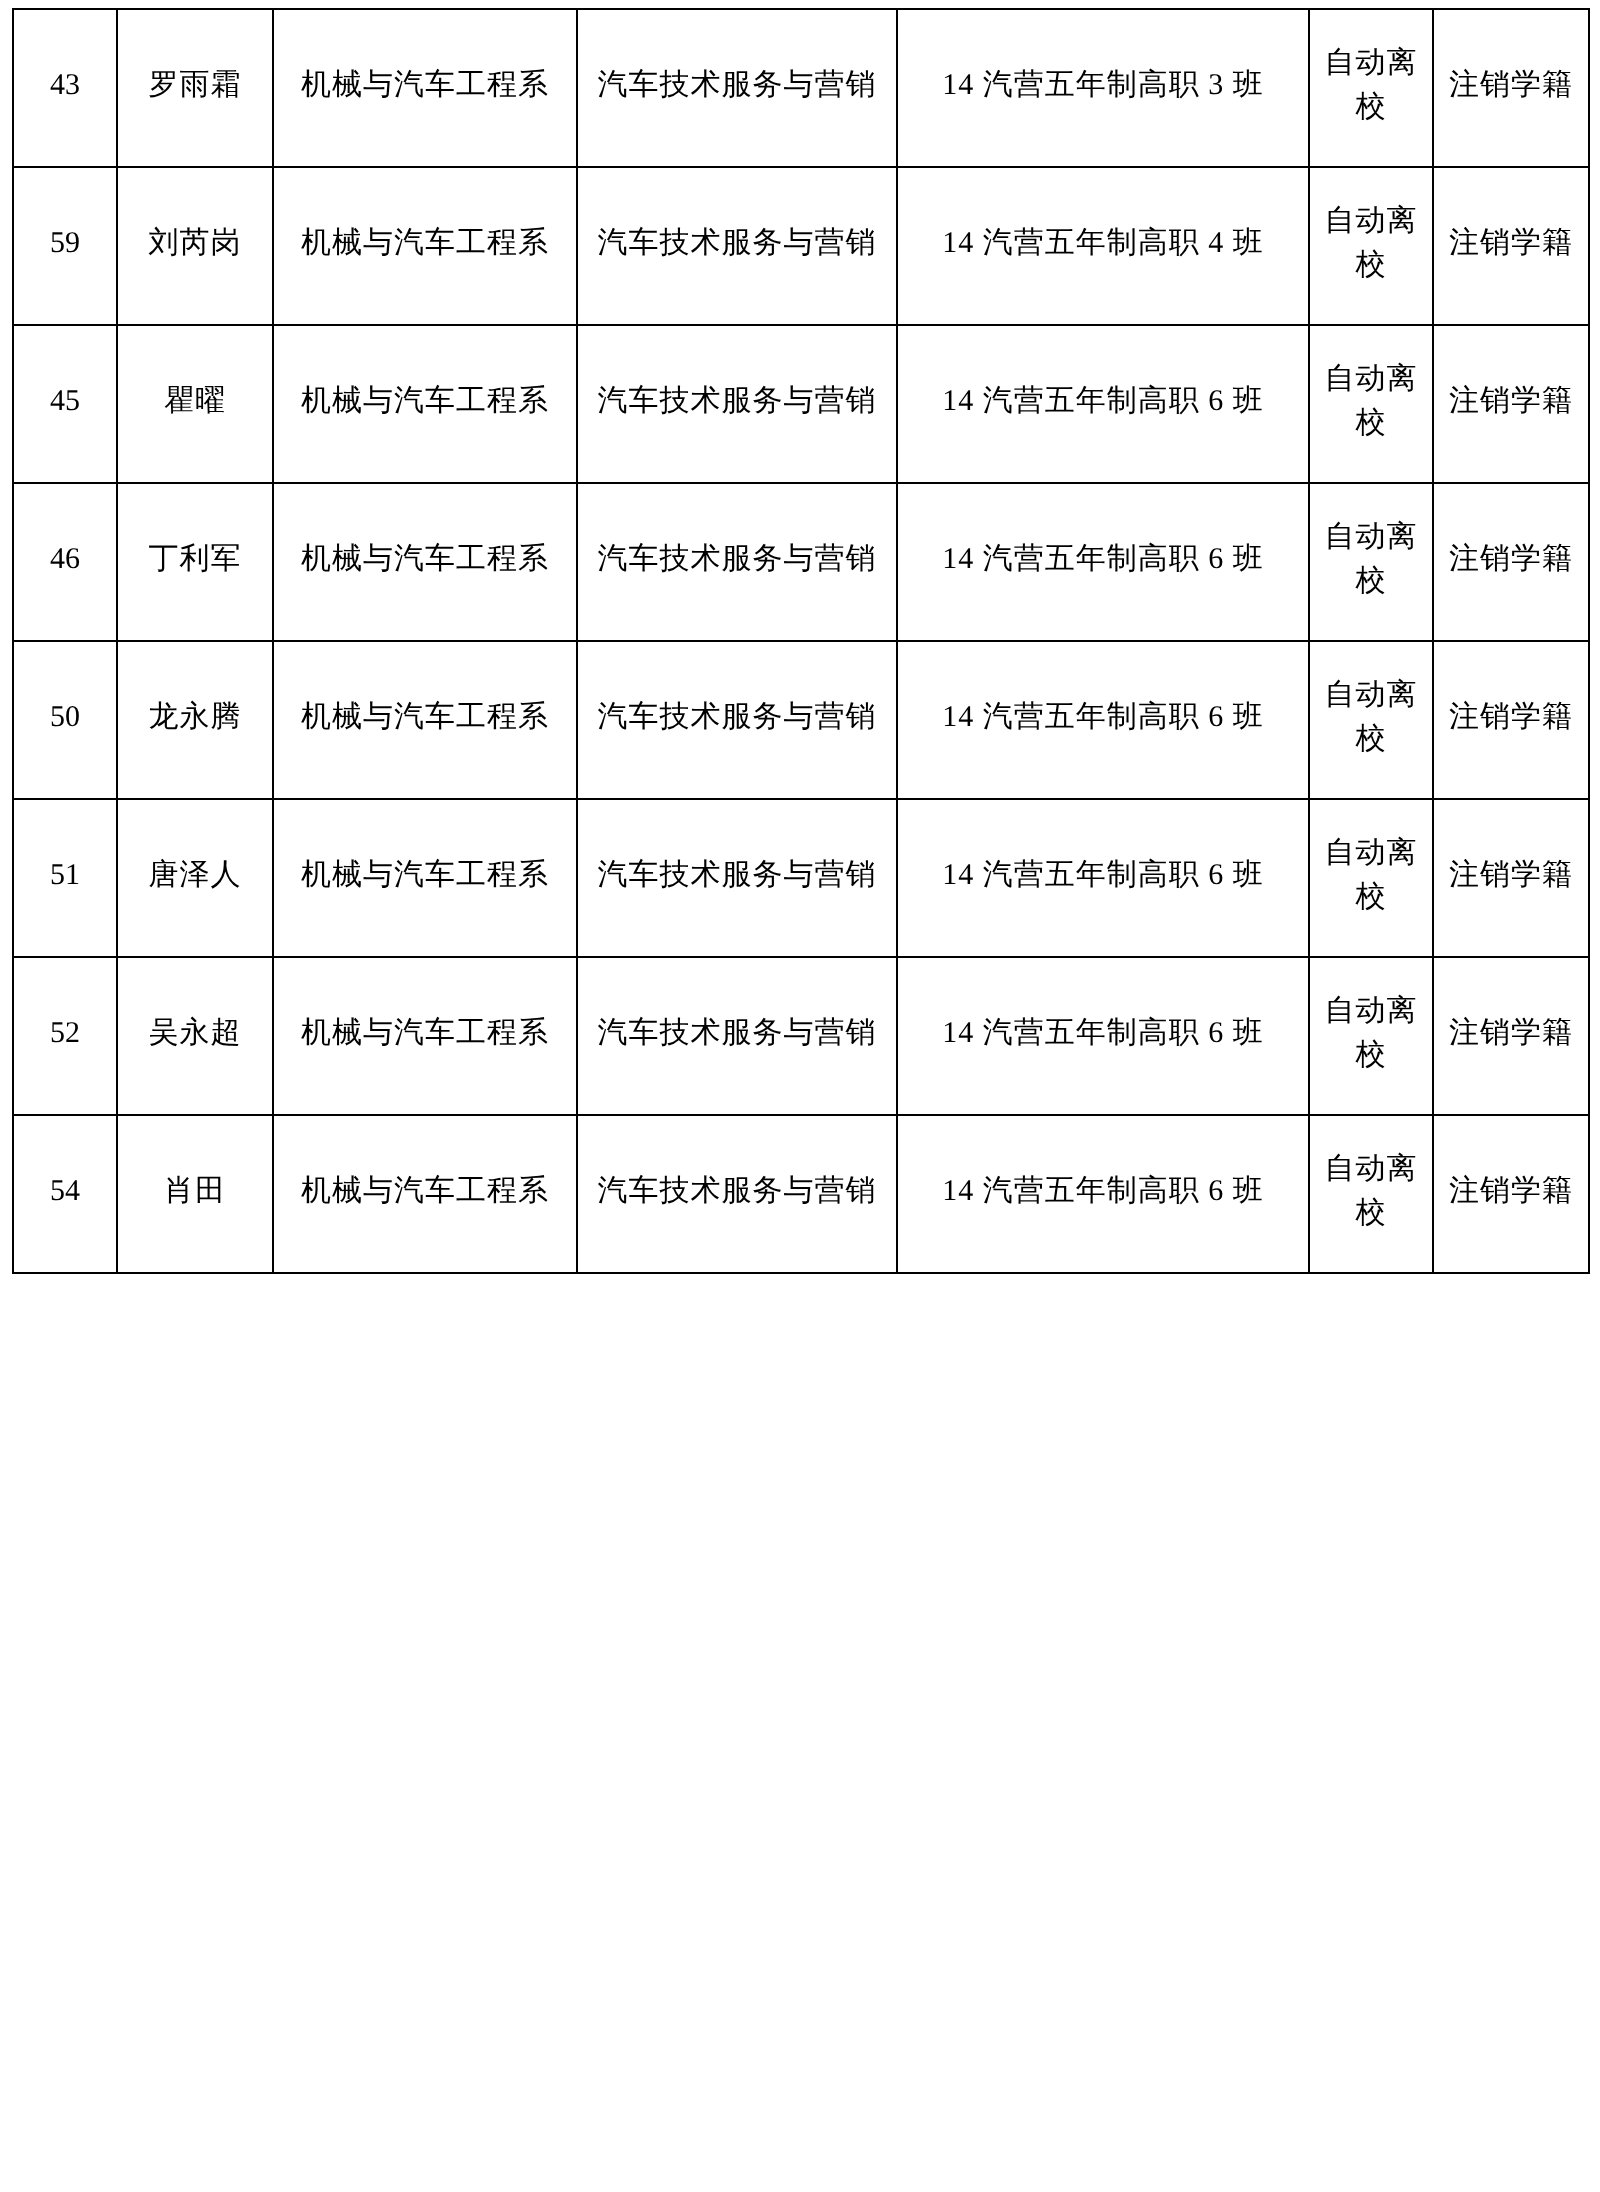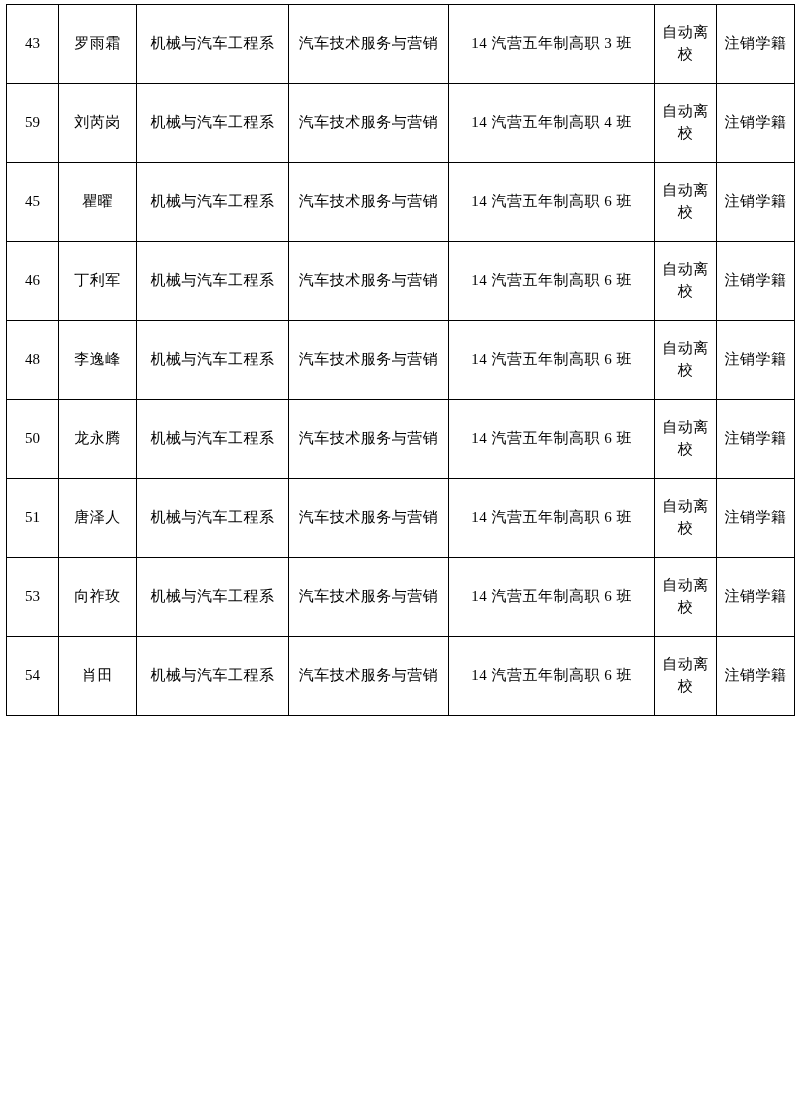--- a/index.html
+++ b/index.html
@@ -102,49 +102,40 @@
         <tr>
           <td class="index">46</td>
           <td class="name">丁利军</td>
           <td class="dept">机械与汽车工程系</td>
           <td class="major">汽车技术服务与营销</td>
           <td class="class">14 汽营五年制高职 6 班</td>
           <td class="status">自动离校</td>
           <td class="action">注销学籍</td>
         </tr>
         <tr>
-          <td class="index">48</td>
-          <td class="name">李逸峰</td>
-          <td class="dept">机械与汽车工程系</td>
-          <td class="major">汽车技术服务与营销</td>
-          <td class="class">14 汽营五年制高职 6 班</td>
-          <td class="status">自动离校</td>
-          <td class="action">注销学籍</td>
-        </tr>
-        <tr>
           <td class="index">50</td>
           <td class="name">龙永腾</td>
           <td class="dept">机械与汽车工程系</td>
           <td class="major">汽车技术服务与营销</td>
           <td class="class">14 汽营五年制高职 6 班</td>
           <td class="status">自动离校</td>
           <td class="action">注销学籍</td>
         </tr>
         <tr>
           <td class="index">51</td>
           <td class="name">唐泽人</td>
           <td class="dept">机械与汽车工程系</td>
           <td class="major">汽车技术服务与营销</td>
           <td class="class">14 汽营五年制高职 6 班</td>
           <td class="status">自动离校</td>
           <td class="action">注销学籍</td>
         </tr>
         <tr>
-          <td class="index">53</td>
-          <td class="name">向祚玫</td>
+          <td class="index">52</td>
+          <td class="name">吴永超</td>
           <td class="dept">机械与汽车工程系</td>
           <td class="major">汽车技术服务与营销</td>
           <td class="class">14 汽营五年制高职 6 班</td>
           <td class="status">自动离校</td>
           <td class="action">注销学籍</td>
         </tr>
         <tr>
           <td class="index">54</td>
           <td class="name">肖田</td>
           <td class="dept">机械与汽车工程系</td>

